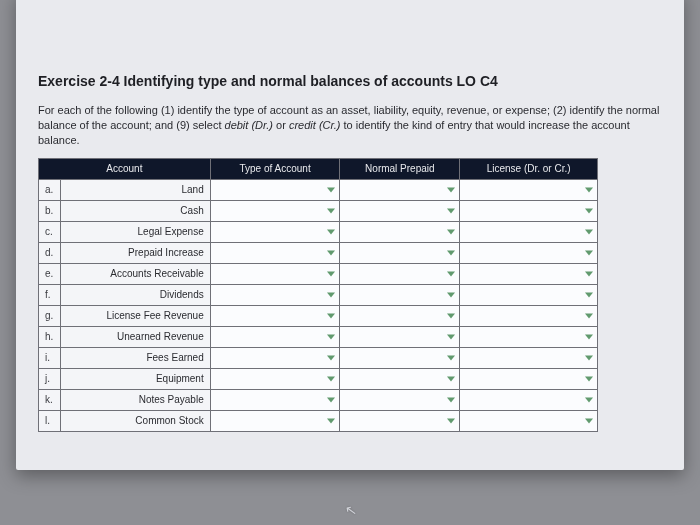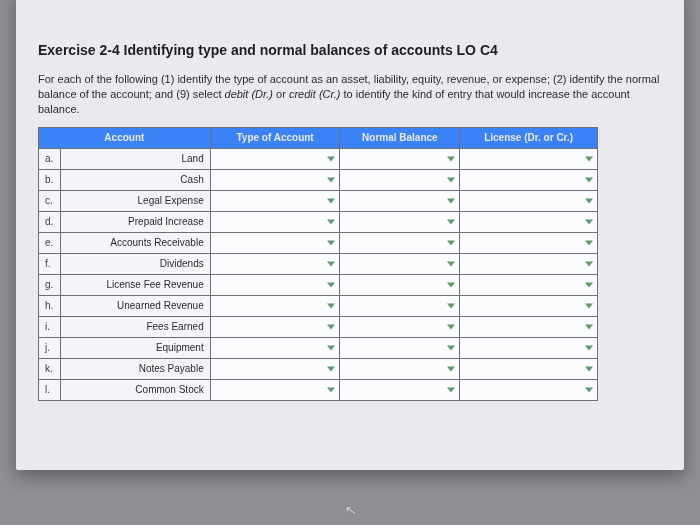--- a/index.html
+++ b/index.html
@@ -17,21 +17,21 @@
     top: -10px;
     width: 668px;
     height: 480px;
     background: #e9eaee;
     box-shadow: 0 6px 18px rgba(0,0,0,.35);
     border-radius: 2px;
     padding: 20px 22px 0 22px;
     box-sizing: border-box;
   }
   .title {
-    margin-top: 32px;
+    margin-top: 63px;
     font-weight: bold;
     font-size: 14px;
     color: #1e1f24;
   }
   .desc {
     margin-top: 14px;
     font-size: 11px;
     line-height: 1.35;
     color: #2a2b30;
   }
@@ -44,23 +44,23 @@
     color: #2a2b30;
     background: #f4f5f8;
   }
   table.tbl th, table.tbl td {
     border: 1px solid #6f7077;
     padding: 3px 6px;
     height: 14px;
     box-sizing: content-box;
   }
   table.tbl th {
-    background: #3b82f6;
+    background: #0f172a;
     color: #e8e9ec;
-    font-weight: bold;
+    font-weight: normal;
     font-size: 10px;
     text-align: center;
   }
   col.letter { width: 22px; }
   col.acct   { width: 150px; }
   col.type   { width: 130px; }
   col.norm   { width: 120px; }
   col.inc    { width: 138px; }
   td.letter { text-align: left; color:#3a3b40; }
   td.acct   { text-align: right; }
@@ -101,21 +101,21 @@
       <col class="letter">
         <col class="acct">
         <col class="type">
         <col class="norm">
         <col class="inc">
     </colgroup>
     <thead>
       <tr>
         <th colspan="2">Account</th>
         <th>Type of Account</th>
-        <th>Normal Balance</th>
+        <th>Normal Prepaid</th>
         <th>License (Dr. or Cr.)</th>
       </tr>
     </thead>
     <tbody>
         <tr>
           <td class="letter">a.</td>
           <td class="acct">Land</td>
           <td class="cell"></td>
           <td class="cell"></td>
           <td class="cell"></td>

